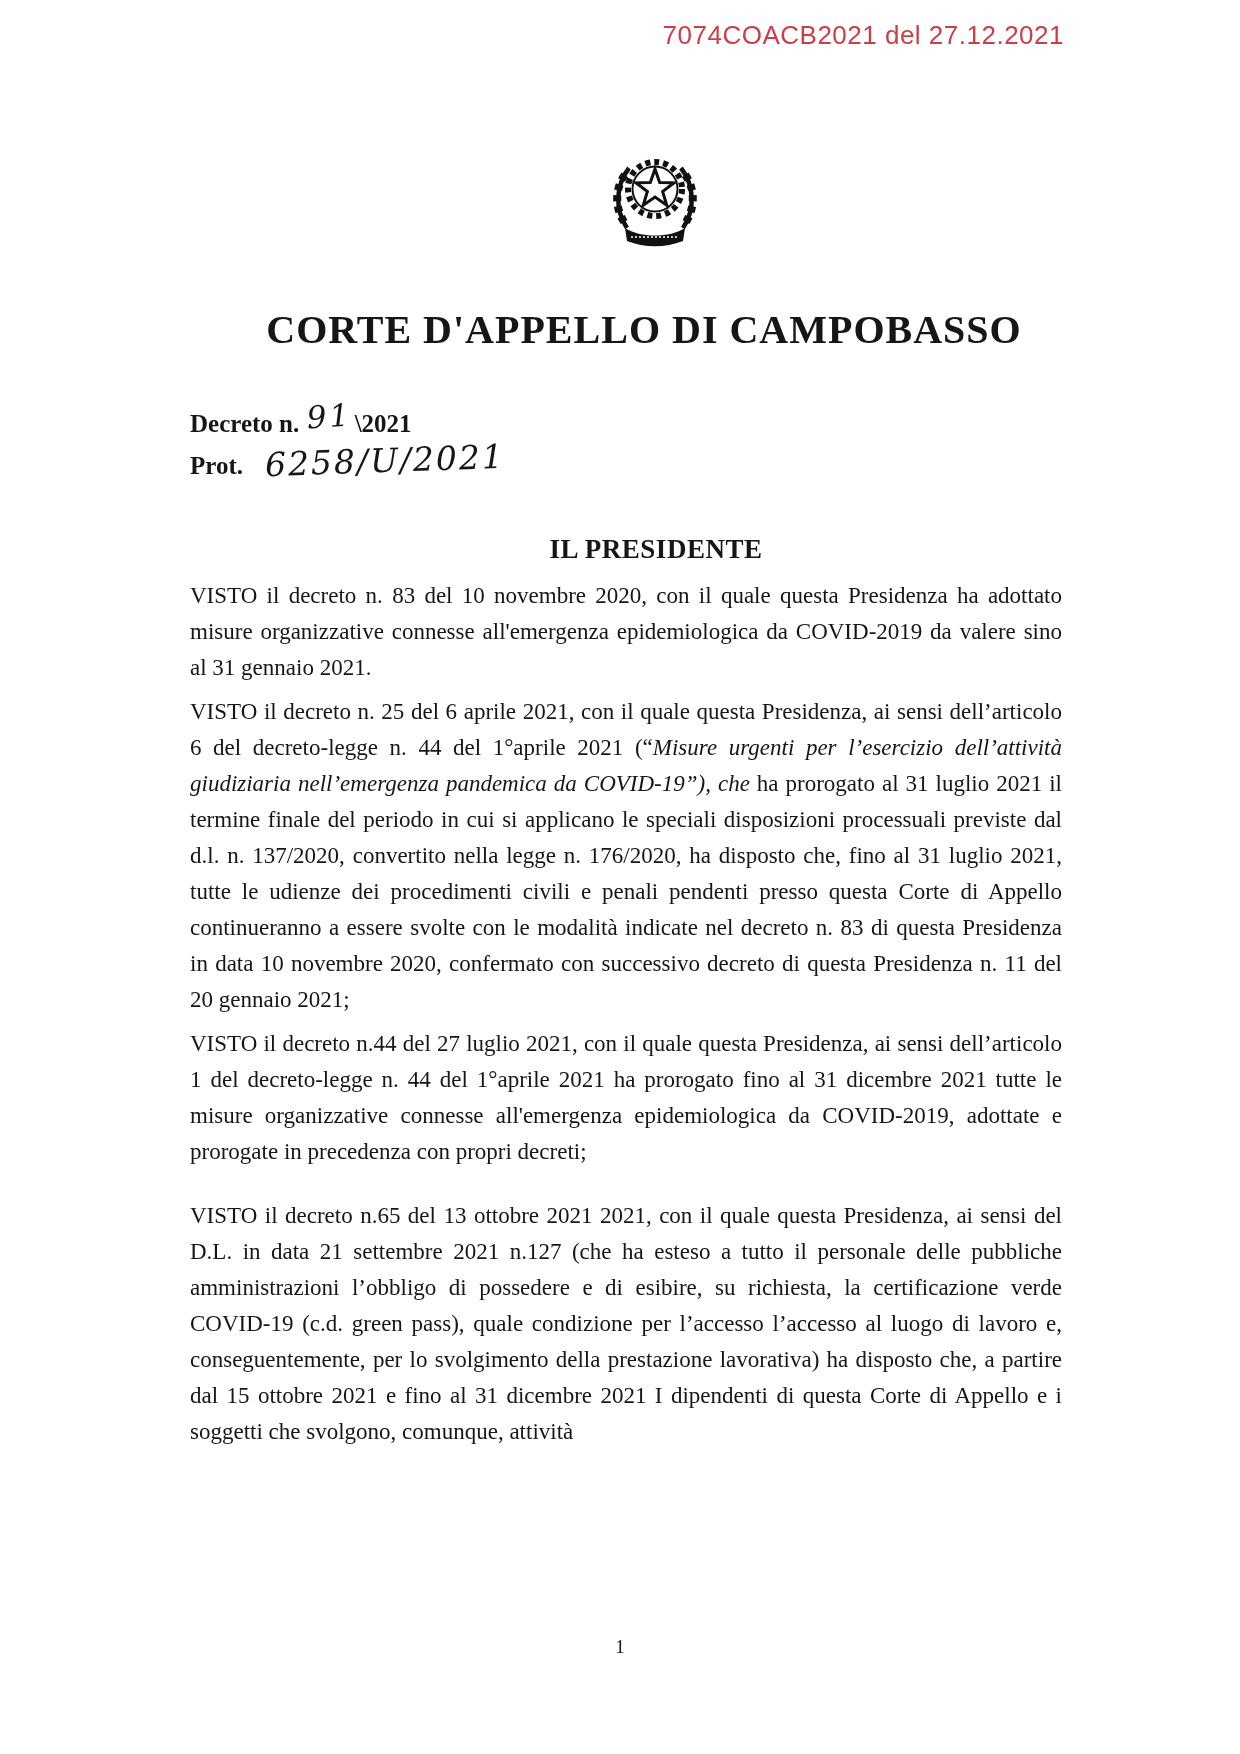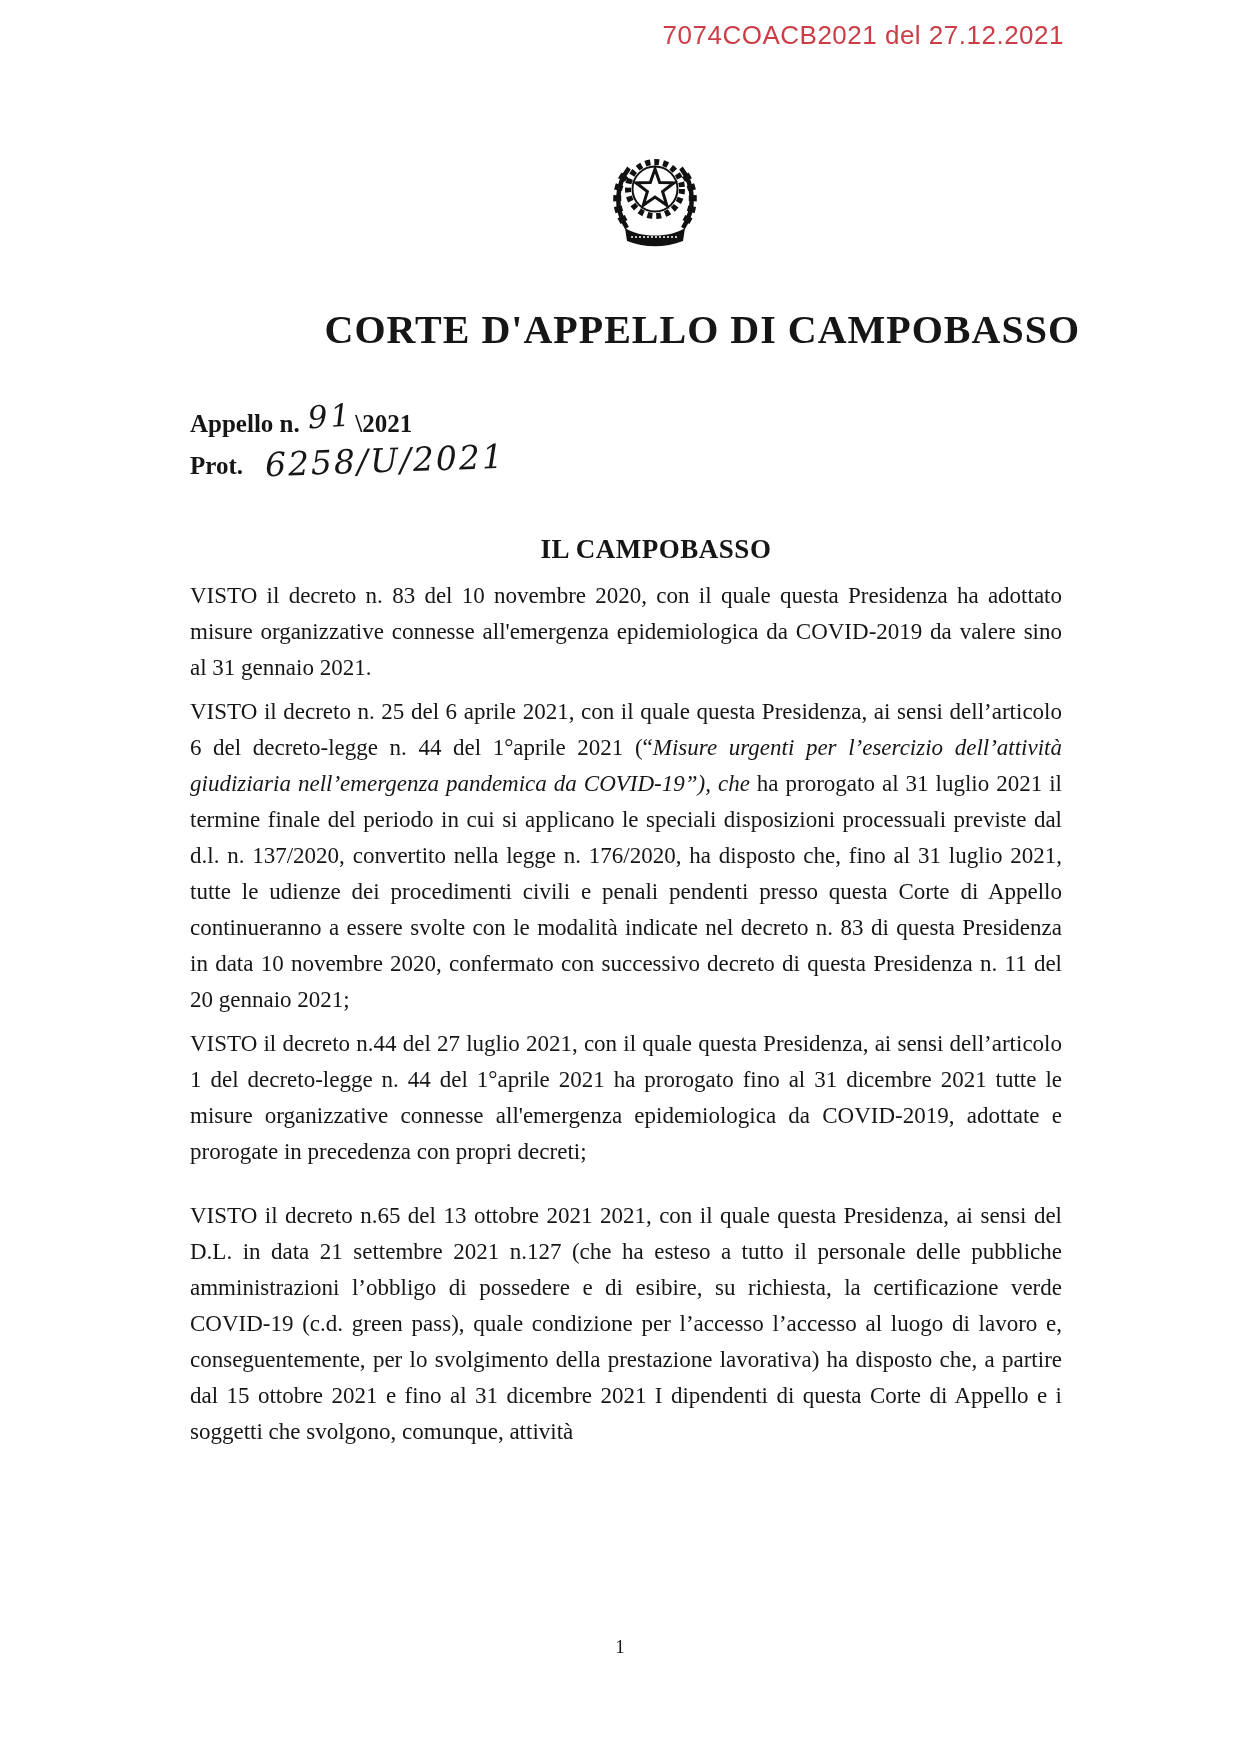--- a/index.html
+++ b/index.html
@@ -15,21 +15,21 @@
   .stamp{
     position:absolute;top:20px;right:176px;
     font-family:"Liberation Sans","DejaVu Sans",sans-serif;
     font-size:26px;letter-spacing:.5px;
   }
   .emblem{position:absolute;left:605px;top:142px;width:100px;height:108px;}
   .content{position:absolute;left:190px;top:0;width:872px;}
   .title{
     margin:306px 0 0 0;
     font-size:40px;font-weight:bold;
-    text-align:right;letter-spacing:1px;
+    text-align:center;letter-spacing:1px;
     transform:translateX(18px);
     line-height:48px;
   }
   .decree-block{margin-top:52px;line-height:1;}
   .decree-line{font-size:25px;font-weight:bold;height:40px;}
   .prot-line{font-size:25px;font-weight:bold;height:58px;}
   .hw{
     display:inline-block;
     font-family:"DejaVu Serif",serif;
     font-style:italic;font-weight:normal;
@@ -83,28 +83,28 @@
       <path d="M26,95 L74,95" stroke="#fff" stroke-width="1.5" stroke-dasharray="2 2" fill="none"></path>
     </svg>
   </div>
 
   <div class="content">
 
     <h1 class="title">CORTE D'APPELLO DI CAMPOBASSO</h1>
 
     <div class="decree-block">
       <div class="decree-line">
-        <b>Appello n.</b><span class="hw hw-num">91</span><b>\2021</b>
+        <b>Decreto n.</b><span class="hw hw-num">91</span><b>\2021</b>
       </div>
       <div class="prot-line">
         <b>Prot.</b><span class="hw hw-prot">6258/U/2021</span>
       </div>
     </div>
 
-    <h2 class="heading">IL CAMPOBASSO</h2>
+    <h2 class="heading">IL PRESIDENTE</h2>
 
     <div class="document-body">
         <p class="para"><b>VISTO</b><span> il decreto n. 83 del 10 novembre 2020, con il quale questa Presidenza ha adottato misure organizzative connesse all'emergenza epidemiologica da COVID-2019 da valere sino al 31 gennaio 2021.</span></p>
         <p class="para"><b>VISTO</b><span> il decreto n. 25 del 6 aprile 2021, con il quale questa Presidenza, ai sensi dell’articolo 6 del decreto-legge n. 44 del 1°aprile 2021 (“</span><span class="it">Misure urgenti per l’esercizio dell’attività giudiziaria nell’emergenza pandemica da COVID-19”), che</span><span> ha prorogato al 31 luglio 2021 il termine finale del periodo in cui si applicano le speciali disposizioni processuali previste dal d.l. n. 137/2020, convertito nella legge n. 176/2020, ha disposto che, fino al 31 luglio 2021, tutte le udienze dei procedimenti civili e penali pendenti presso questa Corte di Appello continueranno a essere svolte con le modalità indicate nel decreto n. 83 di questa Presidenza in data 10 novembre 2020, confermato con successivo decreto di questa Presidenza n. 11 del 20 gennaio 2021;</span></p>
         <p class="para"><b>VISTO</b><span> il decreto n.44 del 27 luglio 2021, con il quale questa Presidenza, ai sensi dell’articolo 1 del decreto-legge n. 44 del 1°aprile 2021 ha prorogato fino al 31 dicembre 2021 tutte le misure organizzative connesse all'emergenza epidemiologica da COVID-2019, adottate e prorogate in precedenza con propri decreti;</span></p>
         <p class="para"><b>VISTO</b><span> il decreto n.65 del 13 ottobre 2021 2021, con il quale questa Presidenza, ai sensi del D.L. in data 21 settembre 2021 n.127 (che ha esteso a tutto il personale delle pubbliche amministrazioni l’obbligo di possedere e di esibire, su richiesta, la certificazione verde COVID-19 (c.d. green pass), quale condizione per l’accesso l’accesso al luogo di lavoro e, conseguentemente, per lo svolgimento della prestazione lavorativa) ha disposto che, a partire dal 15 ottobre 2021 e fino al 31 dicembre 2021 I dipendenti di questa Corte di Appello e i soggetti che svolgono, comunque, attività</span></p>
       </div>
 
   </div>
 

